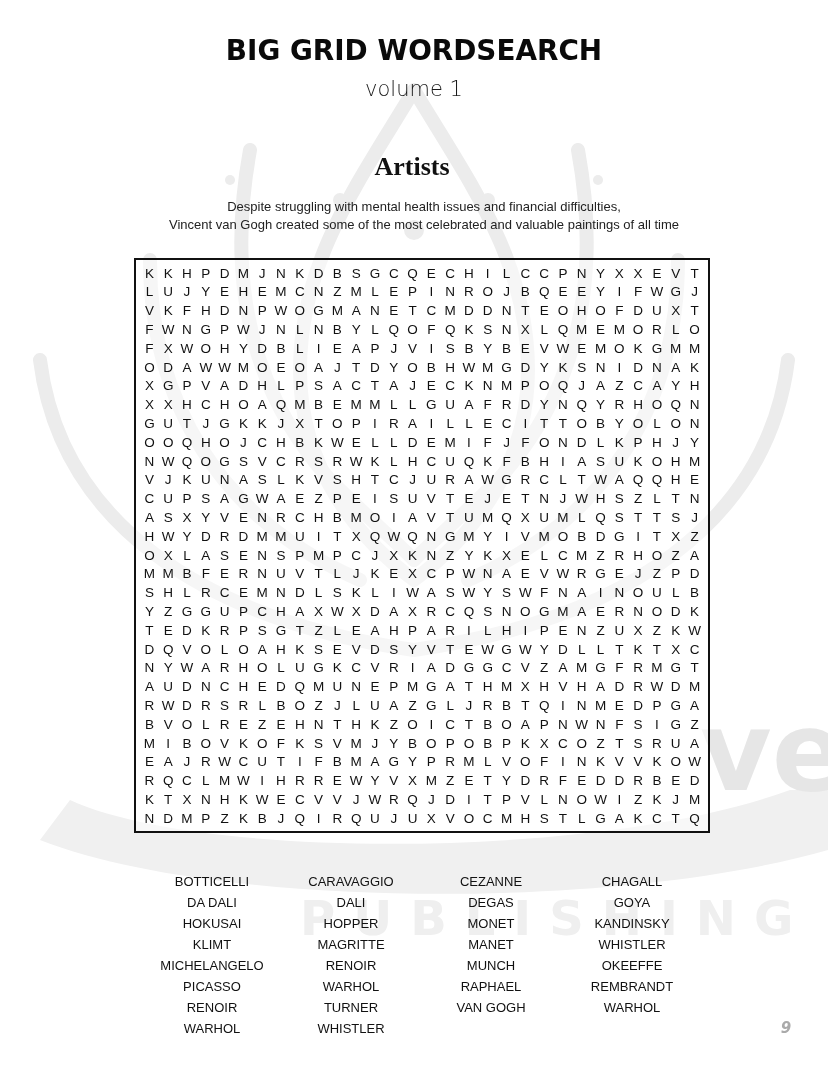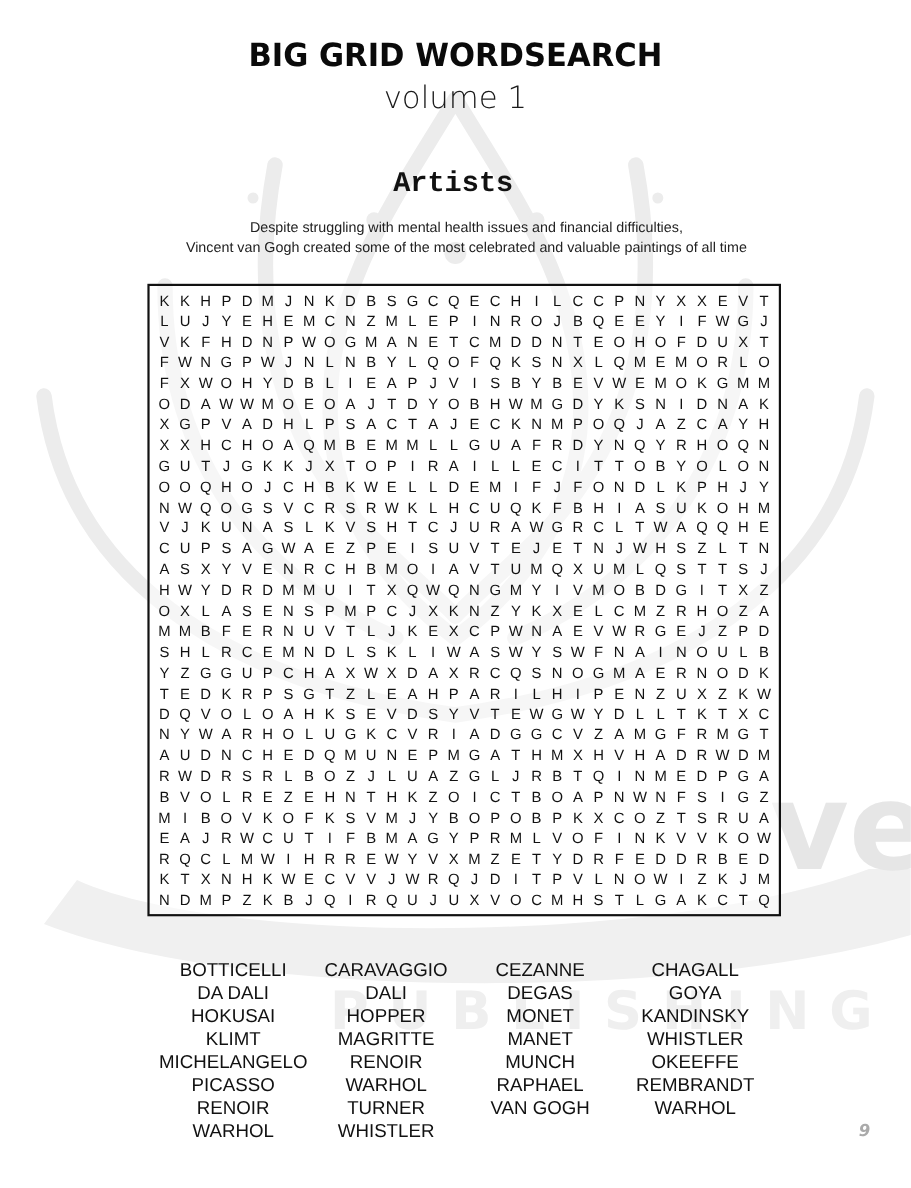--- a/index.html
+++ b/index.html
@@ -26,29 +26,29 @@
       font-size: 29px;
       letter-spacing: 0px;
       color: #0a0a0a;
       line-height: 40px;
       transform: scaleX(0.96);
     }
     .volume {
       position: absolute; left: 0; width: 828px; top: 74px;
       text-align: center;
       font-family: "DejaVu Sans", sans-serif;
-      font-size: 28px;
+      font-size: 21px;
       color: #1a1a1a;
       line-height: 30px;
       font-weight: 300;
     }
     .puzzle-title {
       position: absolute; left: 0; width: 824px; top: 150px;
       text-align: center;
-      font-family: Liberation Mono, monospace;
+      font-family: Liberation Serif, serif;
       font-weight: bold;
       font-size: 26px;
       line-height: 34px;
       color: #111;
     }
     .description {
       position: absolute; left: 0; width: 848px; top: 198px;
       text-align: center;
       font-family: "Liberation Sans", sans-serif;
       font-size: 13px;
@@ -79,21 +79,21 @@
     .word-list {
       position: absolute; left: 142px; top: 871px;
       width: 560px;
       display: grid;
       grid-template-columns: 140px 138px 142px 140px;
       grid-auto-rows: 21px;
     }
     .word {
       text-align: center;
       font-family: "Liberation Sans", sans-serif;
-      font-size: 17px;
+      font-size: 13px;
       line-height: 21px;
       color: #111;
       white-space: nowrap;
     }
     .page-number {
       position: absolute; left: 774px; top: 1019px;
       width: 24px; text-align: center;
       font-family: "DejaVu Sans", sans-serif;
       font-style: italic;
       font-weight: bold;

